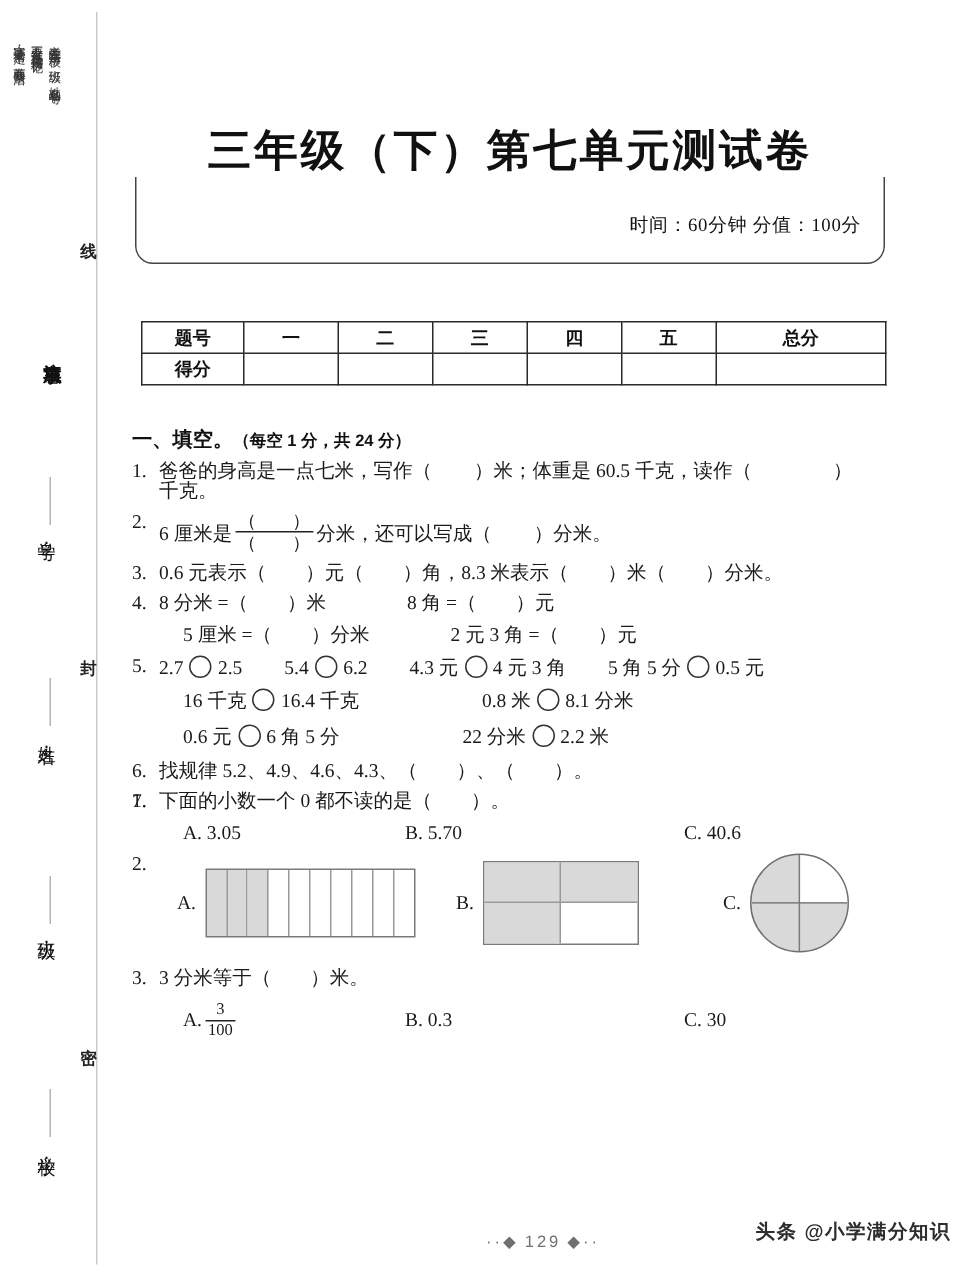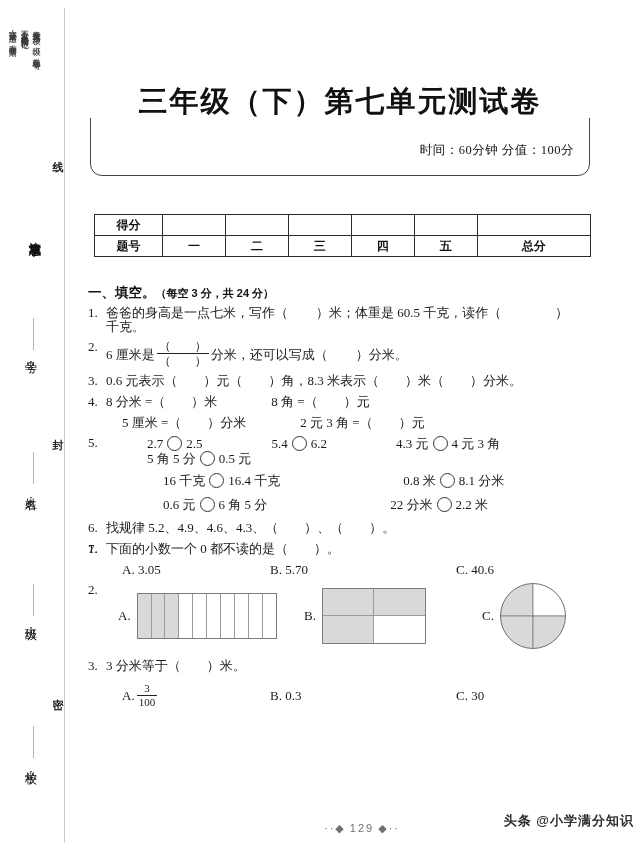--- a/index.html
+++ b/index.html
@@ -131,21 +131,21 @@
   .frac .bot{ display:block; font-size:12px; padding:0 2px; }
   .frac-sm .top,.frac-sm .bot{ font-size:11px; }
 
   
   .ocirc{
     display:inline-block; width:15px; height:15px;
     border:1.2px solid #333; border-radius:50%;
     vertical-align:-3px; margin:0 4px;
   }
   .cmp-row{ margin:0 0 9px 0; padding-left:34px; }
-  .cmp-cell{ display:inline-block;margin-left:41px; }
+  .cmp-cell{ display:inline-block; }
 
   
   .opts{ padding-left:34px; margin:0 0 7px 0; }
   .opt{ display:inline-block; }
 
   
   .fig-row{
     padding-left:30px; margin:6px 0 10px 0;
     display:flex; align-items:center;
   }
@@ -224,44 +224,44 @@
     <div class="title-text">三年级（下）第七单元测试卷</div>
     <div class="meta">
       <span>时间：60分钟</span>
       <span>分值：100分</span>
     </div>
   </div>
 
   <table class="score-table">
     <tbody>
         <tr>
-      <td class="hdr">得分</td>
-      <td></td>
-      <td></td>
-      <td></td>
-      <td></td>
-      <td></td>
-      <td></td>
-    </tr>
-    <tr>
       <td class="hdr">题号</td>
       <td>一</td>
       <td>二</td>
       <td>三</td>
       <td>四</td>
       <td>五</td>
       <td>总分</td>
     </tr>
+    <tr>
+      <td class="hdr">得分</td>
+      <td></td>
+      <td></td>
+      <td></td>
+      <td></td>
+      <td></td>
+      <td></td>
+    </tr>
   </tbody>
     </table>
 
   <div class="content">
 
     <div class="sec-head">
-      <span>一、填空。</span><span class="small">（每空 3 分，共 24 分）</span>
+      <span>一、填空。</span><span class="small">（每空 1 分，共 24 分）</span>
     </div>
 
     <div class="q">
       <span class="num">1.</span>
       <span>爸爸的身高是一点七米，写作（</span><span class="sp"></span><span>）米；体重是 60.5 千克，读作（</span><span class="sp-lg"></span><span>）</span>
       <div style="padding-left:0">千克。</div>
     </div>
 
     <div class="q">
       <span class="num">2.</span>

